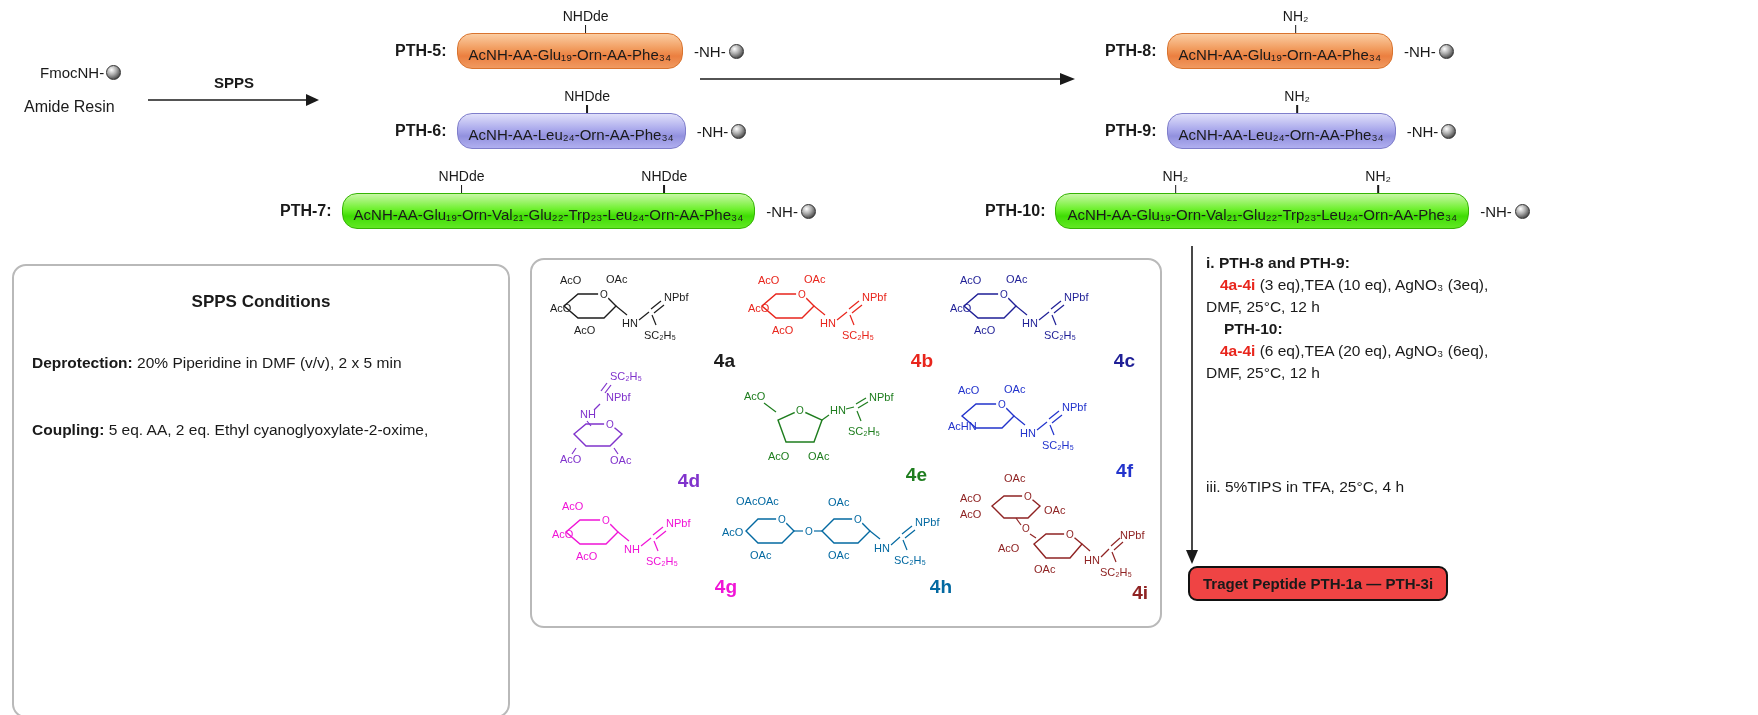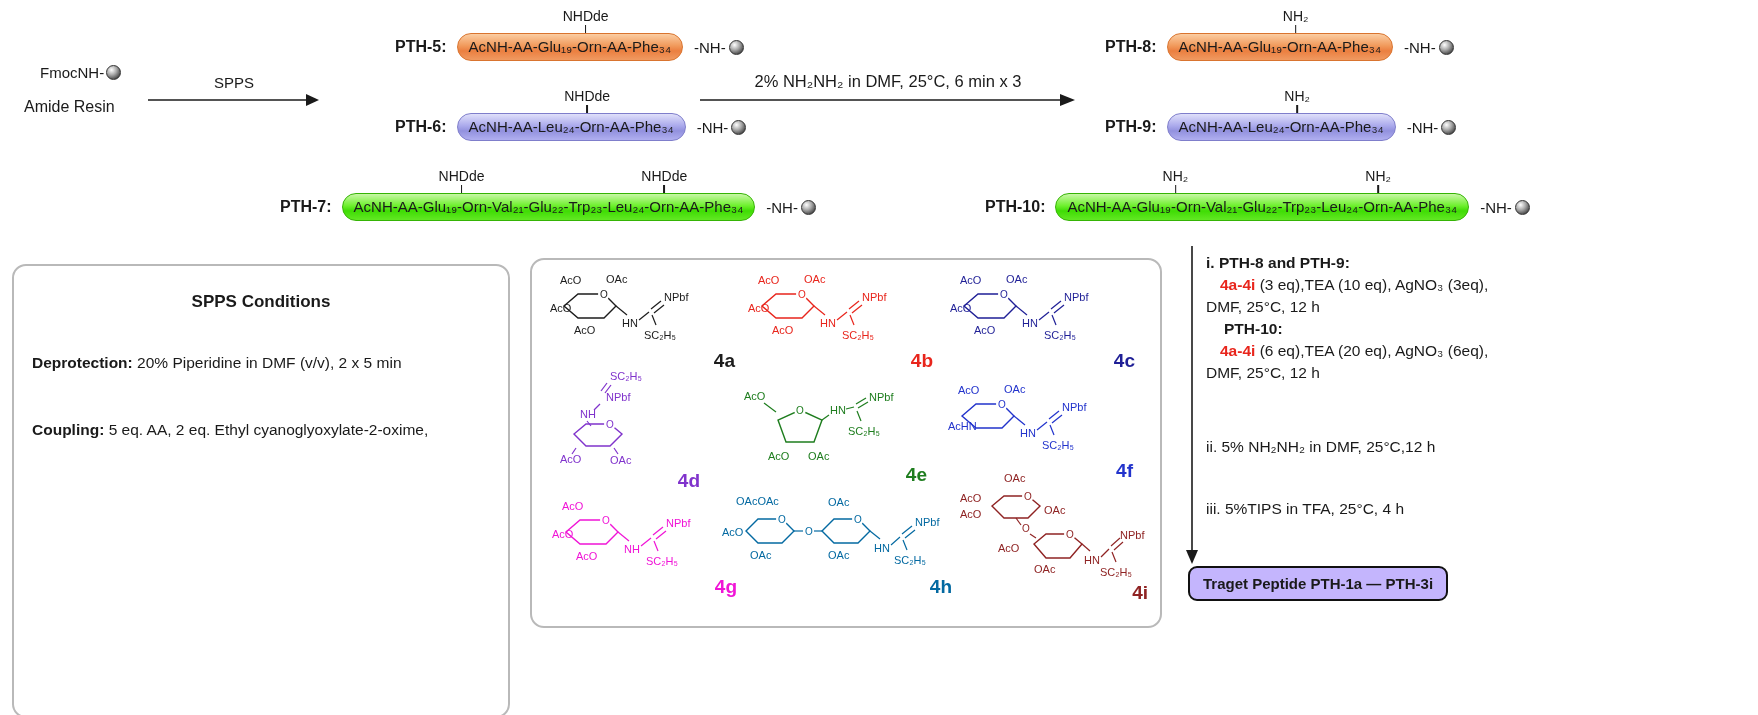--- a/index.html
+++ b/index.html
@@ -5,34 +5,34 @@
   * { margin:0; padding:0; box-sizing:border-box; }
   html,body { background:#fff; }
   body { font-family:"Liberation Sans","DejaVu Sans",sans-serif; color:#1a1a1a; }
   #canvas { position:relative; width:1758px; height:715px; background:#fff; overflow:hidden; }
   .abs { position:absolute; }
 
   
   .pep-row { position:absolute; display:flex; align-items:center; gap:3px; white-space:nowrap; }
   .pep-id { font-weight:bold; font-size:16px; margin-right:7px; }
   .pill-wrap { position:relative; }
-  .pill { padding:4px 11px 5px; border-radius:15px; font-size:15px; }
+  .pill { padding:12px 11px 5px; border-radius:15px; font-size:15px; }
   .pill-orange { background:linear-gradient(180deg,#fbcda2,#f19a5c 45%,#eb7f40 65%,#f09a61); border:1px solid #d9742f; }
   .pill-blue   { background:linear-gradient(180deg,#e0e0fa,#abaaec 45%,#9291de 65%,#b0aff0); border:1px solid #7f7ecb; }
   .pill-green  { background:linear-gradient(180deg,#c8f7a6,#6ef02e 45%,#3fdc04 65%,#62e824); border:1px solid #35b405; }
   .tag { position:absolute; bottom:100%; transform:translateX(-50%); text-align:center; font-size:14px; line-height:15px; white-space:nowrap; }
   .tag .tick { display:block; width:1.5px; height:8px; background:#1a1a1a; margin:1px auto 0; }
   .sphere { display:inline-block; width:15px; height:15px; border-radius:50%;
             background:radial-gradient(circle at 35% 30%,#ffffff,#aaaaaa 40%,#444444 80%,#222222);
             border:1px solid #333; flex:0 0 auto; }
   .suffix { font-size:15px;margin-left:8px; }
 
   
   .arrow-wrap { position:absolute; text-align:center; }
-  .alabel { display:block; margin-bottom:2px; }
+  .alabel { display:block; margin-bottom:2px;font-weight:bold; }
   svg.arrow line { stroke:#1a1a1a; stroke-width:1.6; }
   svg.arrow polygon { fill:#1a1a1a; }
 
   
   .panel { position:absolute; border:2px solid #b9b9b9; border-radius:14px; background:#fff; }
   .spps-title { text-align:center; font-weight:bold; font-size:17px; margin-top:26px; }
   .spps-p { font-size:15.5px; line-height:21px; margin:0 18px; }
   .m1 { margin-top:40px; } .m2 { margin-top:46px; } .m3 { margin-top:42px; }
   .lead { font-weight:bold; }
   .cont { display:block; text-align:center; }
@@ -49,21 +49,21 @@
   .sugar-label { text-align:right; font-weight:bold; font-size:19px; margin-top:2px; }
 
   
   .cond { position:absolute; font-size:15.5px; line-height:22px; white-space:nowrap; }
   .cond .b { font-weight:bold; }
   .cond .red { color:#e8251c; font-weight:bold; }
   .ind1 { padding-left:14px; } .ind2 { padding-left:18px; }
   .stepgap1 { height:52px; } .stepgap2 { height:40px; }
 
   .target { position:absolute; border:2px solid #111; border-radius:9px; padding:7px 13px;
-            font-weight:bold; font-size:15px; white-space:nowrap; background:#c4b5fd; }
+            font-weight:bold; font-size:15px; white-space:nowrap; background:#ef4444; }
 </style>
 </head>
 <body>
 
 <div id="canvas">
 
   <div class="abs" style="left:28px;top:64px;display:flex;align-items:center;gap:2px;font-size:15px;margin-left:12px;">
     <span>FmocNH-</span>
     <span class="sphere"></span>
   </div>
@@ -71,21 +71,20 @@
 
   <div class="arrow-wrap" style="left:148px;top:74px;width:172px;">
     <span class="alabel" style="font-size:15px;">SPPS</span>
     <svg class="arrow" width="172" height="14" viewBox="0 0 172 14">
       <line x1="0" y1="7" x2="160" y2="7"></line>
         <polygon points="158,1 158,13 171,7"></polygon>
     </svg>
   </div>
 
   <div class="arrow-wrap" style="left:700px;top:72px;width:376px;">
-    <span class="alabel" style="font-size:16.5px;">2% NH₂NH₂ in DMF, 25°C, 6 min x 3</span>
     <svg class="arrow" width="376" height="14" viewBox="0 0 376 14">
       <line x1="0" y1="7" x2="362" y2="7"></line>
         <polygon points="360,1 360,13 375,7"></polygon>
     </svg>
   </div>
 
   <div class="pep-row" style="left:395px;top:33px;">
     <span class="pep-id">PTH-5:</span>
     <div class="pill-wrap">
       <div class="tag" style="left:57%;">
@@ -381,21 +380,20 @@
   </div>
 
   <div class="cond" style="left:1206px;top:252px;">
     <div><span class="b">i. PTH-8 and PTH-9:</span></div>
     <div class="ind1"><span class="red">4a-4i</span><span> (3 eq),TEA (10 eq), AgNO₃ (3eq),</span></div>
     <div>DMF, 25°C, 12 h</div>
     <div class="ind2"><span class="b">PTH-10:</span></div>
     <div class="ind1"><span class="red">4a-4i</span><span> (6 eq),TEA (20 eq), AgNO₃ (6eq),</span></div>
     <div>DMF, 25°C, 12 h</div>
     <div class="stepgap1"></div>
-    <div>ii. 5% NH₂NH₂ in DMF, 25°C,12 h</div>
     <div class="stepgap2"></div>
     <div>iii. 5%TIPS in TFA, 25°C, 4 h</div>
   </div>
 
   <svg class="arrow" style="position:absolute;left:1180px;top:246px;" width="24" height="320" viewBox="0 0 24 320">
     <line x1="12" y1="0" x2="12" y2="306"></line>
     <polygon points="6,304 18,304 12,318"></polygon>
   </svg>
 
   <div class="target" style="left:1188px;top:566px;">Traget Peptide PTH-1a — PTH-3i</div>

